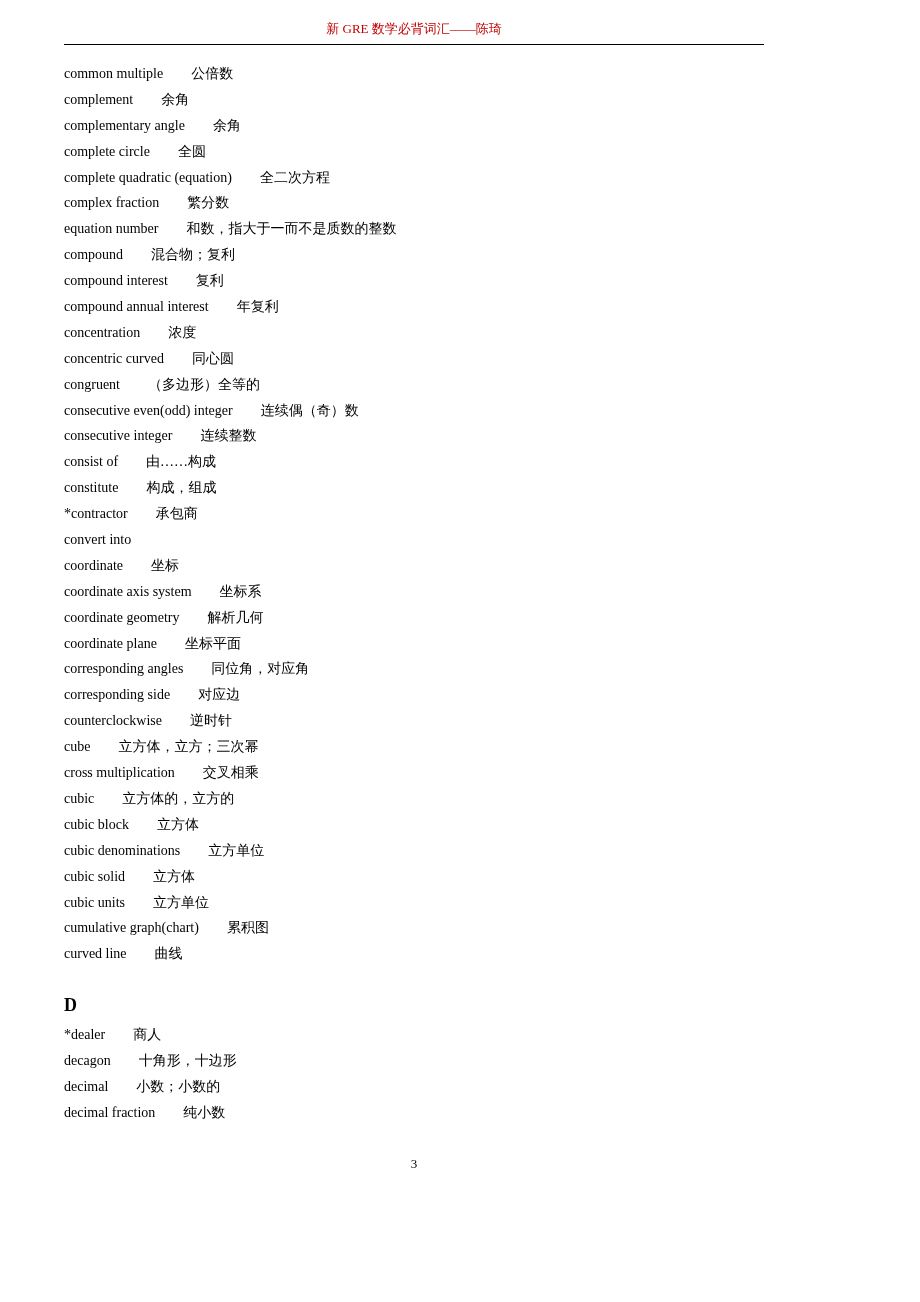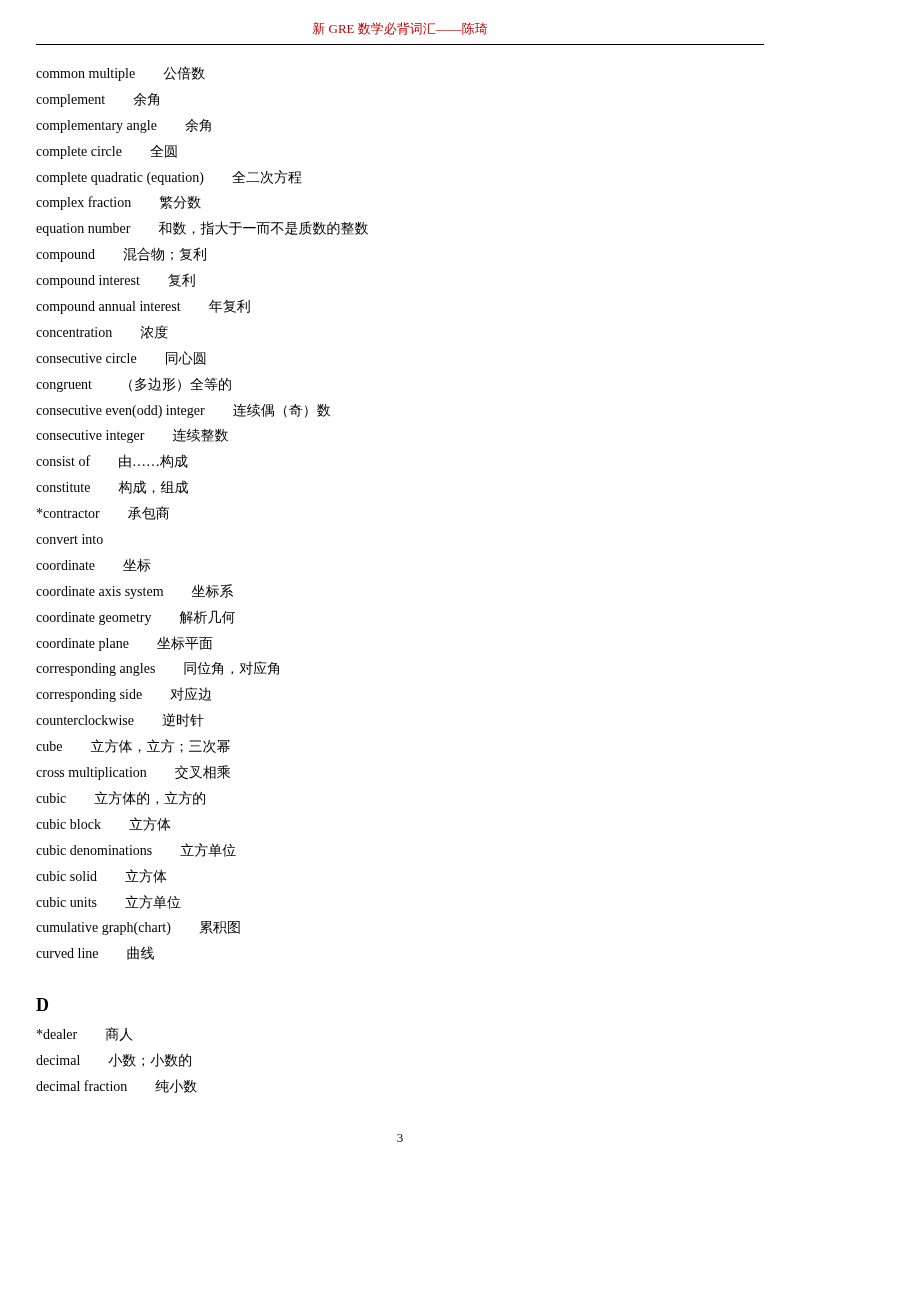--- a/index.html
+++ b/index.html
@@ -11,21 +11,21 @@
       background: #ffffff;
       font-family: "SimSun", "宋体", "Times New Roman", serif;
       font-size: 14px;
       color: #000000;
       width: 920px;
       min-height: 1302px;
     }
     .page {
       width: 848px;
       min-height: 1302px;
-      padding: 20px 84px 40px 36px;
+      padding: 20px 84px 40px 64px;
       position: relative;
     }
     .header {
       text-align: center;
       border-bottom: 1px solid #000;
       padding-bottom: 6px;
       margin-bottom: 16px;
     }
     .header-title {
       color: #c00000;
@@ -65,21 +65,21 @@
       <div class="entry"><span>complement</span>  <span>余角</span></div>
       <div class="entry"><span>complementary angle</span>  <span>余角</span></div>
       <div class="entry"><span>complete circle</span>  <span>全圆</span></div>
       <div class="entry"><span>complete quadratic (equation)</span>  <span>全二次方程</span></div>
       <div class="entry"><span>complex fraction</span>  <span>繁分数</span></div>
       <div class="entry"><span>equation number</span>  <span>和数，指大于一而不是质数的整数</span></div>
       <div class="entry"><span>compound</span>  <span>混合物；复利</span></div>
       <div class="entry"><span>compound interest</span>  <span>复利</span></div>
       <div class="entry"><span>compound annual interest</span>  <span>年复利</span></div>
       <div class="entry"><span>concentration</span>  <span>浓度</span></div>
-      <div class="entry"><span>consecutive circle</span>  <span>同心圆</span></div>
+      <div class="entry"><span>concentric curved</span>  <span>同心圆</span></div>
       <div class="entry"><span>congruent</span>  <span>（多边形）全等的</span></div>
       <div class="entry"><span>consecutive even(odd) integer</span>  <span>连续偶（奇）数</span></div>
       <div class="entry"><span>consecutive integer</span>  <span>连续整数</span></div>
       <div class="entry"><span>consist of</span>  <span>由……构成</span></div>
       <div class="entry"><span>constitute</span>  <span>构成，组成</span></div>
       <div class="entry"><span>*contractor</span>  <span>承包商</span></div>
       <div class="entry">convert into</div>
       <div class="entry"><span>coordinate</span>  <span>坐标</span></div>
       <div class="entry"><span>coordinate axis system</span>  <span>坐标系</span></div>
       <div class="entry"><span>coordinate geometry</span>  <span>解析几何</span></div>
@@ -94,20 +94,21 @@
       <div class="entry"><span>cubic denominations</span>  <span>立方单位</span></div>
       <div class="entry"><span>cubic solid</span>  <span>立方体</span></div>
       <div class="entry"><span>cubic units</span>  <span>立方单位</span></div>
       <div class="entry"><span>cumulative graph(chart)</span>  <span>累积图</span></div>
       <div class="entry"><span>curved line</span>  <span>曲线</span></div>
     </div>
 
   <div class="section-d" id="section-d-container">
   <div class="section-header">D</div>
       <div class="entry"><span>*dealer</span>  <span>商人</span></div>
+      <div class="entry"><span>decagon</span>  <span>十角形，十边形</span></div>
       <div class="entry"><span>decimal</span>  <span>小数；小数的</span></div>
       <div class="entry"><span>decimal fraction</span>  <span>纯小数</span></div>
     </div>
 
   <div class="footer">
     <span>3</span>
   </div>
 
 </div>
 

